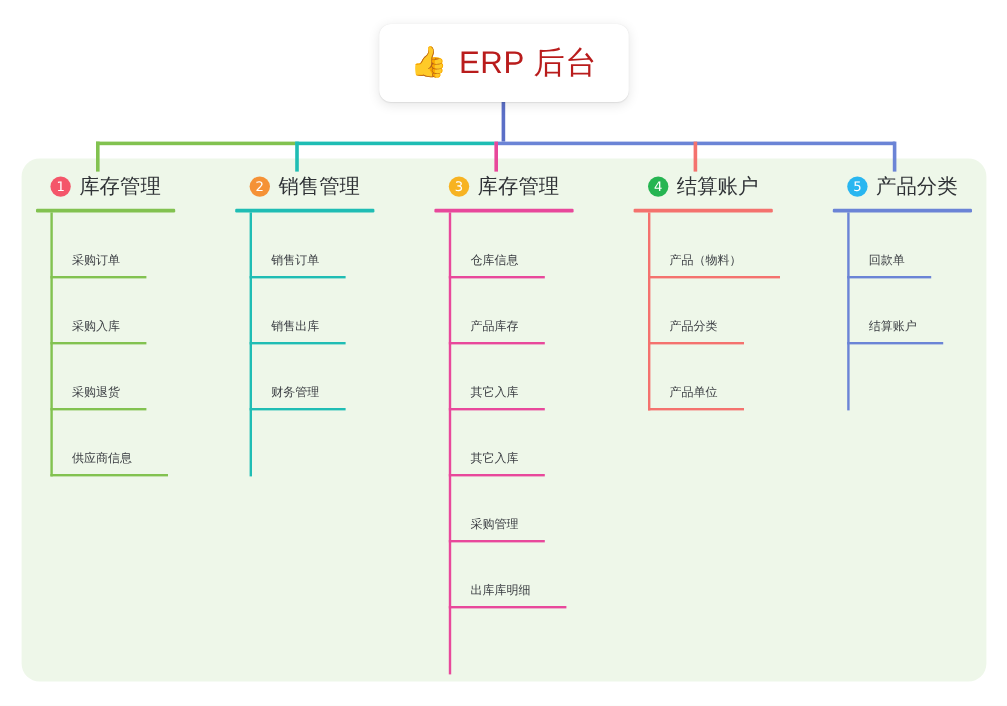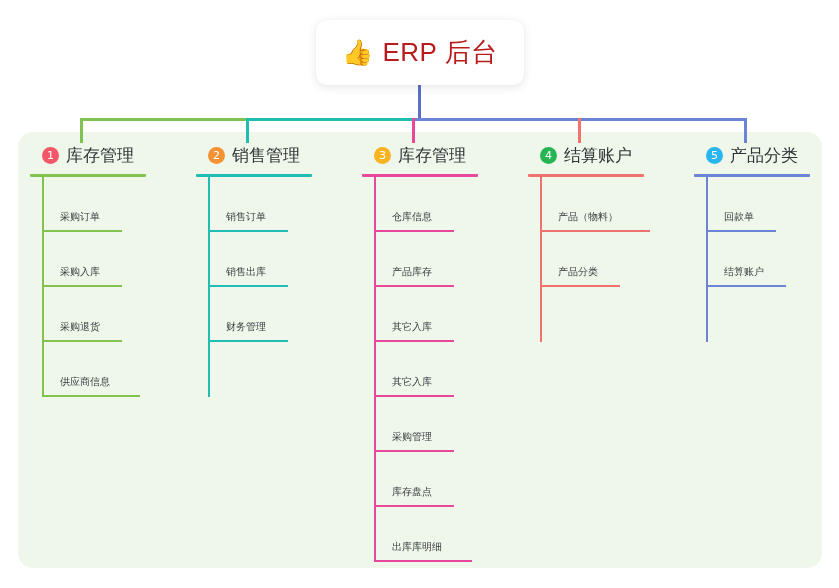--- a/index.html
+++ b/index.html
@@ -223,24 +223,20 @@
         </div>
         <div class="leaf">
           <span class="leaf-label">其它入库</span>
           <div class="leaf-rule" style="width: 80px; background: rgb(232, 72, 155);"></div>
         </div>
         <div class="leaf">
           <span class="leaf-label">采购管理</span>
           <div class="leaf-rule" style="width: 80px; background: rgb(232, 72, 155);"></div>
         </div>
         <div class="leaf">
-          <span class="leaf-label">库存盘点</span>
-          <div class="leaf-rule" style="width: 80px; background: rgb(232, 72, 155);"></div>
-        </div>
-        <div class="leaf">
           <span class="leaf-label">出库库明细</span>
           <div class="leaf-rule" style="width: 98px; background: rgb(232, 72, 155);"></div>
         </div>
       </div>
     </div>
     <div class="column" style="left: 528px;">
       <div class="col-head">
         <span class="badge" style="background: rgb(38, 181, 82);">4</span>
         <span class="col-title">结算账户</span>
       </div>
@@ -248,20 +244,24 @@
       <div class="items">
         <div class="trunk" style="background: rgb(244, 114, 110); height: 165px;"></div>
         <div class="leaf">
           <span class="leaf-label">产品（物料）</span>
           <div class="leaf-rule" style="width: 110px; background: rgb(244, 114, 110);"></div>
         </div>
         <div class="leaf">
           <span class="leaf-label">产品分类</span>
           <div class="leaf-rule" style="width: 80px; background: rgb(244, 114, 110);"></div>
         </div>
+        <div class="leaf">
+          <span class="leaf-label">产品单位</span>
+          <div class="leaf-rule" style="width: 80px; background: rgb(244, 114, 110);"></div>
+        </div>
       </div>
     </div>
     <div class="column" style="left: 694px;">
       <div class="col-head">
         <span class="badge" style="background: rgb(41, 182, 240);">5</span>
         <span class="col-title">产品分类</span>
       </div>
       <div class="head-rule" style="width: 116px; background: rgb(107, 132, 214);"></div>
       <div class="items">
         <div class="trunk" style="background: rgb(107, 132, 214); height: 165px;"></div>

